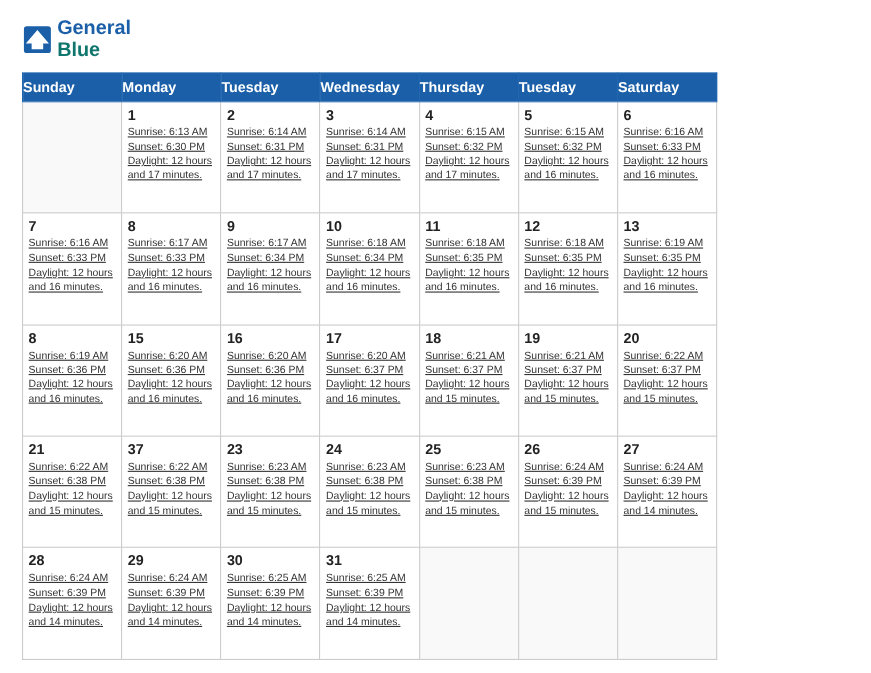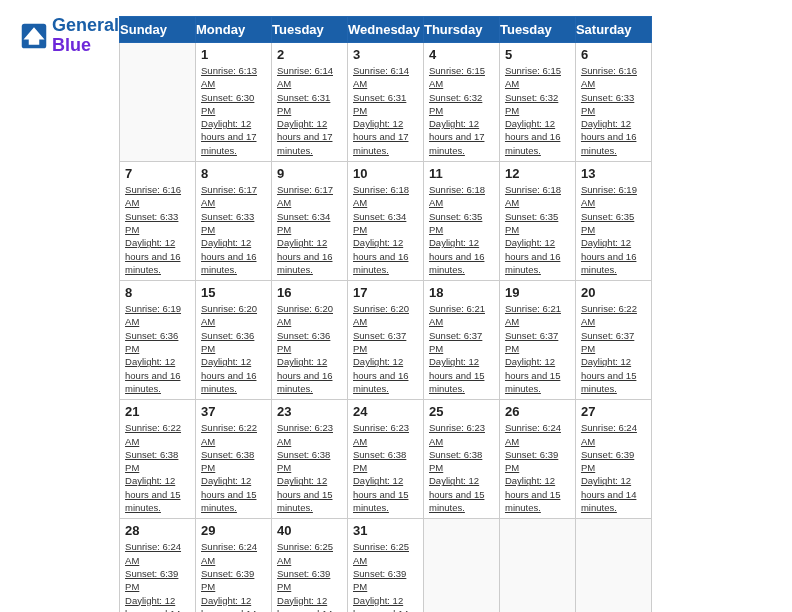--- a/index.html
+++ b/index.html
@@ -8,20 +8,21 @@
       height: 612px;
       font-family: Arial, Helvetica, sans-serif;
       background: #fff;
       overflow: hidden;
     }
     .page {
       width: 672px;
       height: 612px;
       padding: 16px 20px 12px 20px;
       display: flex;
+      flex-direction: column;
     }
     .header {
       display: flex;
       justify-content: space-between;
       align-items: flex-start;
       margin-bottom: 10px;
     }
     .logo {
       display: flex;
       align-items: center;
@@ -99,21 +100,21 @@
 
 <div class="page">
   <div class="header">
     <div class="logo">
       <svg class="logo-icon" viewBox="0 0 32 32">
         <rect x="2" y="2" width="28" height="28" rx="3" fill="#1a5fa8"></rect>
         <polygon points="16,6 28,20 22,20 22,26 10,26 10,20 4,20" fill="white"></polygon>
       </svg>
       <div class="logo-text">
         <span>General</span><br>
-        <span style="color:#6d28d9;">Blue</span>
+        <span style="color:#0f766e;">Blue</span>
       </div>
     </div>
     <div class="title-block">
       <div class="month-title"></div>
       <div class="location"></div>
     </div>
   </div>
 
   <table class="calendar">
     <thead>
@@ -248,21 +249,21 @@
         <tr>
           <td>
             <span class="day-number">28</span>
             <div class="day-info">Sunrise: 6:24 AM<br>Sunset: 6:39 PM<br>Daylight: 12 hours and 14 minutes.</div>
           </td>
           <td>
             <span class="day-number">29</span>
             <div class="day-info">Sunrise: 6:24 AM<br>Sunset: 6:39 PM<br>Daylight: 12 hours and 14 minutes.</div>
           </td>
           <td>
-            <span class="day-number">40</span>
+            <span class="day-number">30</span>
             <div class="day-info">Sunrise: 6:25 AM<br>Sunset: 6:39 PM<br>Daylight: 12 hours and 14 minutes.</div>
           </td>
           <td>
             <span class="day-number">31</span>
             <div class="day-info">Sunrise: 6:25 AM<br>Sunset: 6:39 PM<br>Daylight: 12 hours and 14 minutes.</div>
           </td>
           <td class="empty"></td>
           <td class="empty"></td>
           <td class="empty"></td>
         </tr>

